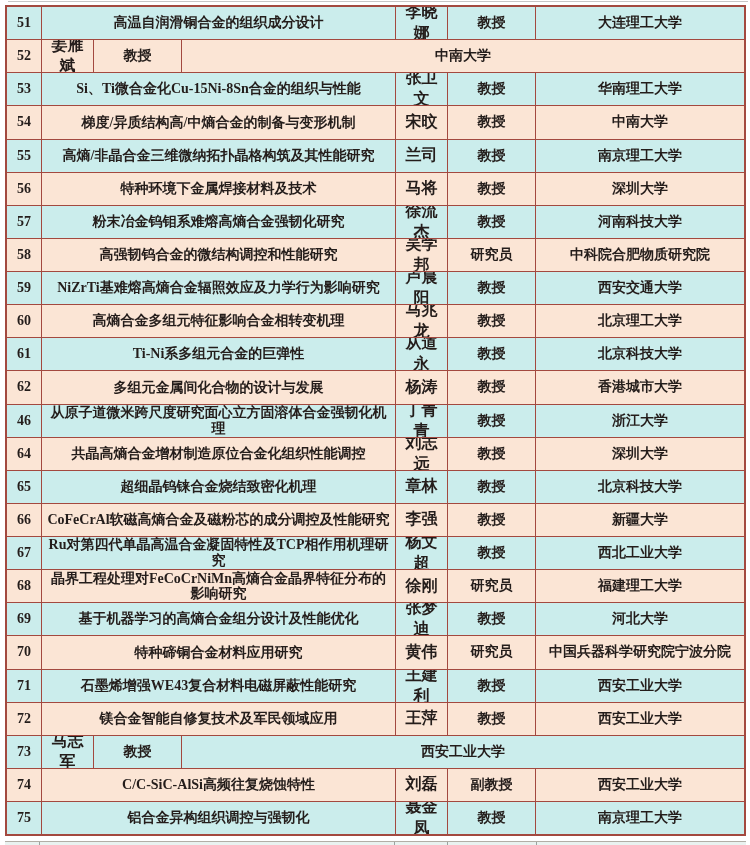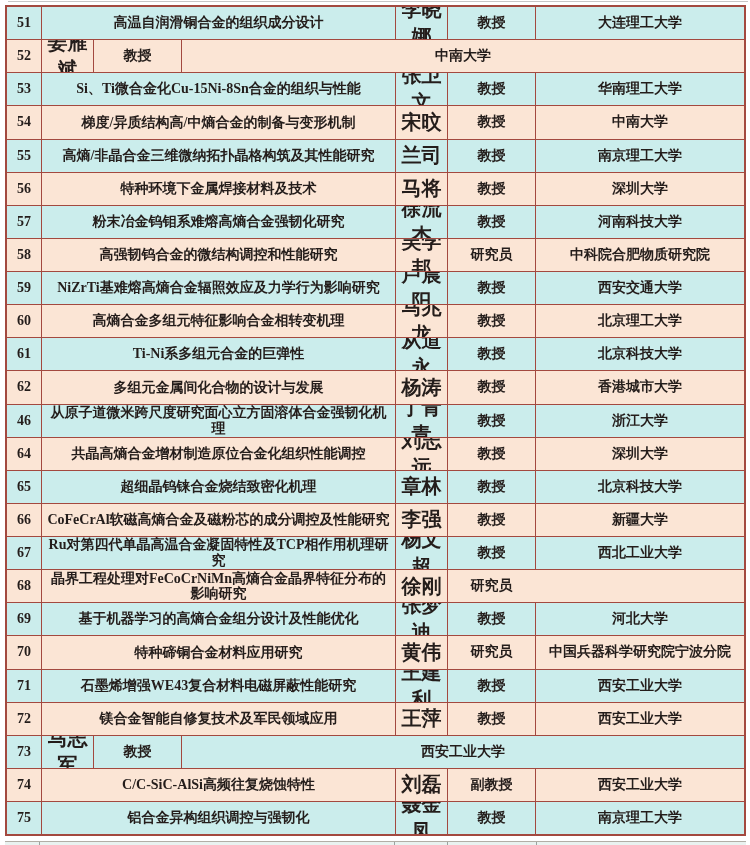--- a/index.html
+++ b/index.html
@@ -54,21 +54,21 @@
     justify-content: center;
     text-align: center;
     color: #241d1b;
     font-weight: 700;
     overflow: hidden;
     box-sizing: border-box;
   }
   .cell:first-child { border-left: none; }
   .c-no    { flex: 0 0 34px;  font-size: 14px; }
   .c-title { flex: 0 0 354px; font-size: 14px; line-height: 1.12; padding: 4px 4px; }
-  .c-name  { flex: 0 0 52px;  font-size: 20px; padding: 0 1px; }
+  .c-name  { flex: 0 0 52px;  font-size: 16px; padding: 0 9px; }
   .c-rank  { flex: 0 0 88px;  font-size: 14px; }
   .c-univ  { flex: 1 1 auto;  font-size: 14px; padding: 8px 2px; }
   
   .bottom-partial {
     position: absolute;
     left: 5px;
     bottom: 0;
     width: 741px;
     height: 4px;
     box-sizing: border-box;
@@ -209,20 +209,21 @@
         <div class="cell c-title">Ru对第四代单晶高温合金凝固特性及TCP相作用机理研究</div>
         <div class="cell c-name">杨文超</div>
         <div class="cell c-rank">教授</div>
         <div class="cell c-univ">西北工业大学</div>
       </div>
       <div class="row peach">
         <div class="cell c-no">68</div>
         <div class="cell c-title">晶界工程处理对FeCoCrNiMn高熵合金晶界特征分布的影响研究</div>
         <div class="cell c-name">徐刚</div>
         <div class="cell c-rank">研究员</div>
+        <div class="cell c-univ">福建理工大学</div>
       </div>
       <div class="row cyan">
         <div class="cell c-no">69</div>
         <div class="cell c-title">基于机器学习的高熵合金组分设计及性能优化</div>
         <div class="cell c-name">张梦迪</div>
         <div class="cell c-rank">教授</div>
         <div class="cell c-univ">河北大学</div>
       </div>
       <div class="row peach">
         <div class="cell c-no">70</div>

